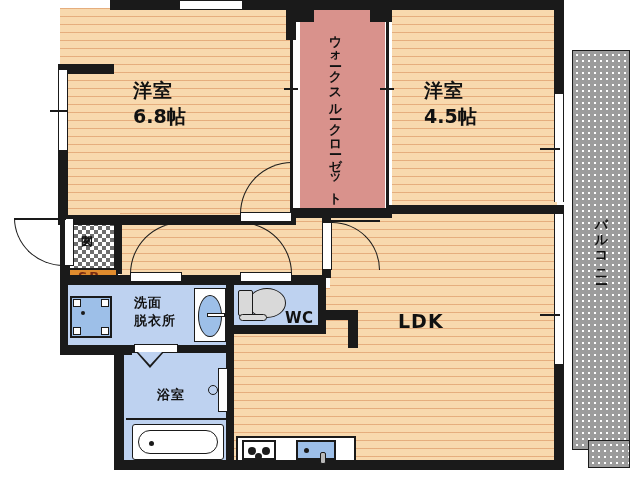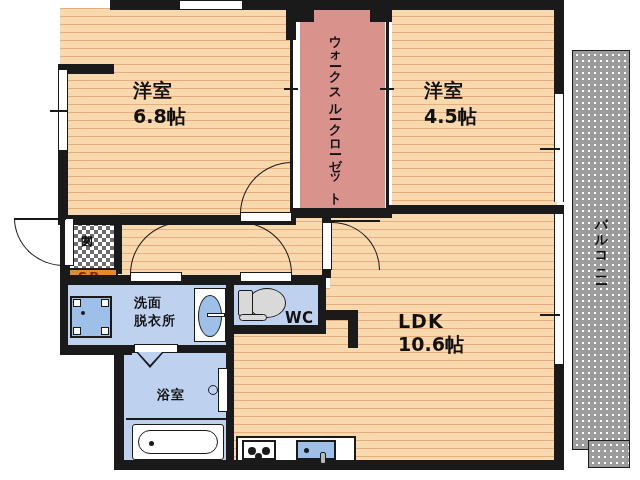--- a/index.html
+++ b/index.html
@@ -250,16 +250,15 @@
     <div>洗面</div>
     <div>脱衣所</div>
   </div>
 
   <div class="label lbl-wc" style="left:285px;top:297px;margin-top:12px;">WC</div>
 
   <div class="label lbl-small" style="left:157px;top:386px;">浴室</div>
 
   <div class="label lbl-room" style="left:398px;top:310px;width:100px;">
     <div>LDK</div>
-    <div class="num">10.6帖</div>
   </div>
 
 </div>
 
 </body></html>

